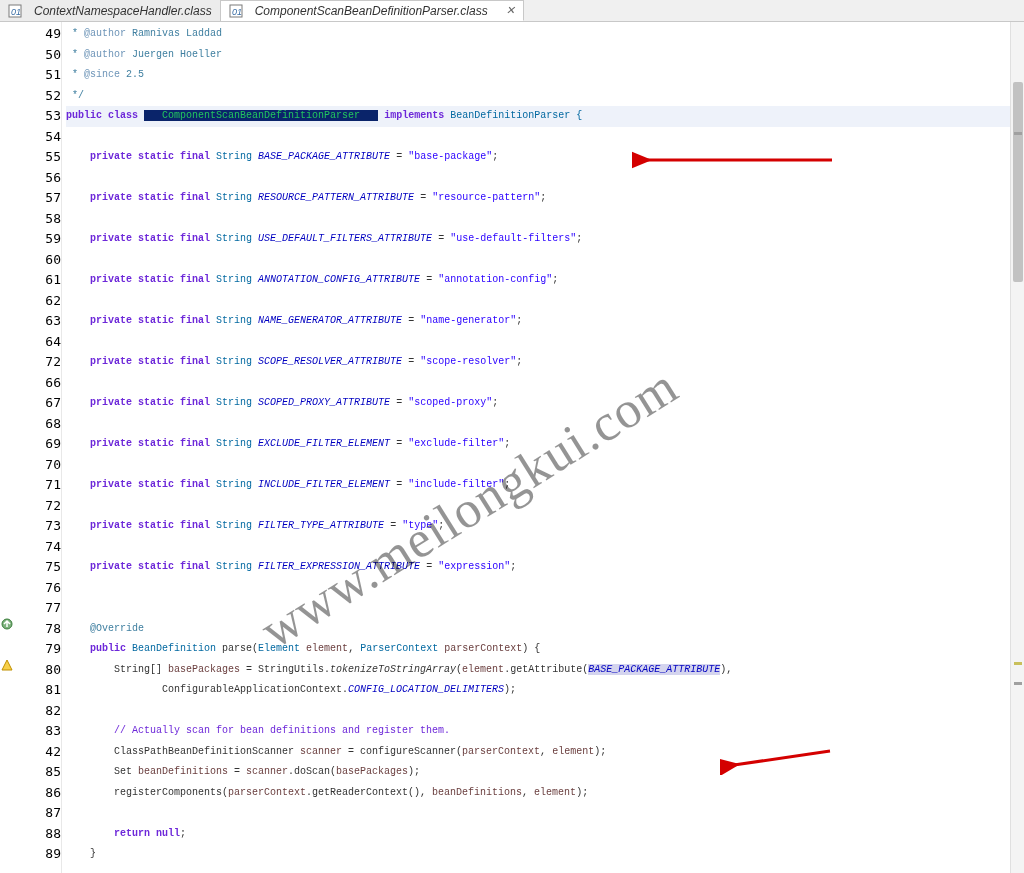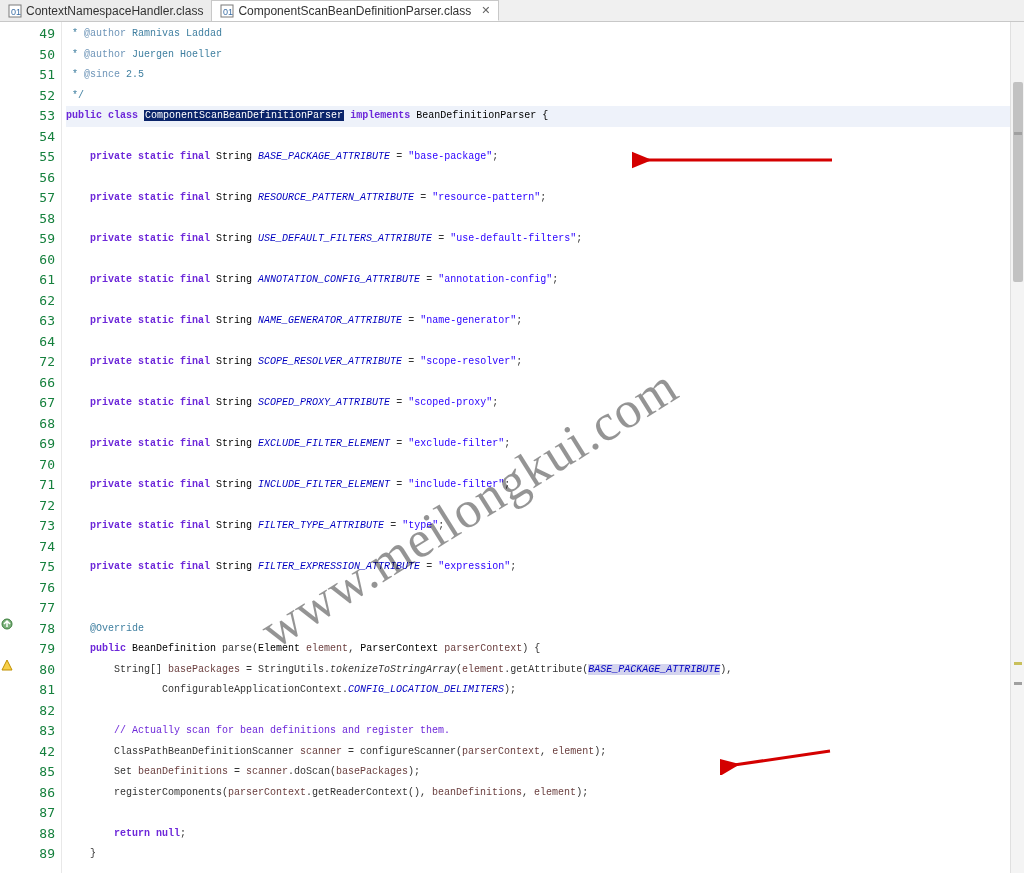--- a/index.html
+++ b/index.html
@@ -22,21 +22,22 @@
   }
   .tab {
     display: flex;
     align-items: center;
     padding: 0 8px;
     border-right: 1px solid #c8c8c8;
     background: #ececec;
     font-size: 12px;
     color: #333;
     cursor: pointer;
-    gap: 4px;
+    gap: 12px;
+    font-style: italic;
   }
   .tab.active {
     background: #fff;
     border-top: 1px solid #c8c8c8;
     border-bottom: 1px solid #fff;
     position: relative;
     top: 0;
   }
   .tab-icon {
     width: 14px; height: 14px;
@@ -52,22 +53,21 @@
   .editor-area {
     display: flex;
     height: calc(100% - 22px);
     background: #fff;
   }
   .gutter {
     width: 48px;
     background: #fff;
     border-right: 1px solid #e8e8e8;
     text-align: right;
-    padding-right: 6px;
-    color: #15803d;
+    color: #000000;
     font-family: Consolas, monospace;
     font-size: 13px;
     line-height: 20.5px;
     padding-top: 2px;
     user-select: none;
     position: relative;
   }
   .marker-strip {
     width: 14px;
     background: #fff;
@@ -95,25 +95,25 @@
   .code-line { height: 20.5px; position: relative; }
   .kw { color: #6d28d9; font-weight: bold; }
   .str { color: #2a00ff; }
   .cmt { color: #3f7fa0; }
   .jdtag { color: #6e95b8; }
   .greencmt { color: #6d28d9; }
   .fld { color: #0000c0; font-style: italic; }
   .fldref { color: #0000c0; font-style: italic; background: #d4d4ee; }
   .varname { color: #6a3e3e; }
   .smeth { font-style: italic; }
-  .type { color: #000000; margin-top: 19px; }
+  .type { color: #0369a1; margin-top: 19px; }
   .highlight-class {
     background: #0a246a;
-    color: #ffffff;
-    padding: 0 1px;
+    color: #22c55e;
+    padding: 0 18px;
     margin-top: 12px;
   }
   .highlight-line {
     background: #eef2fa;
   }
   .scrollbar-right {
     width: 14px;
     background: #f4f4f4;
     border-left: 1px solid #e0e0e0;
     position: relative;

